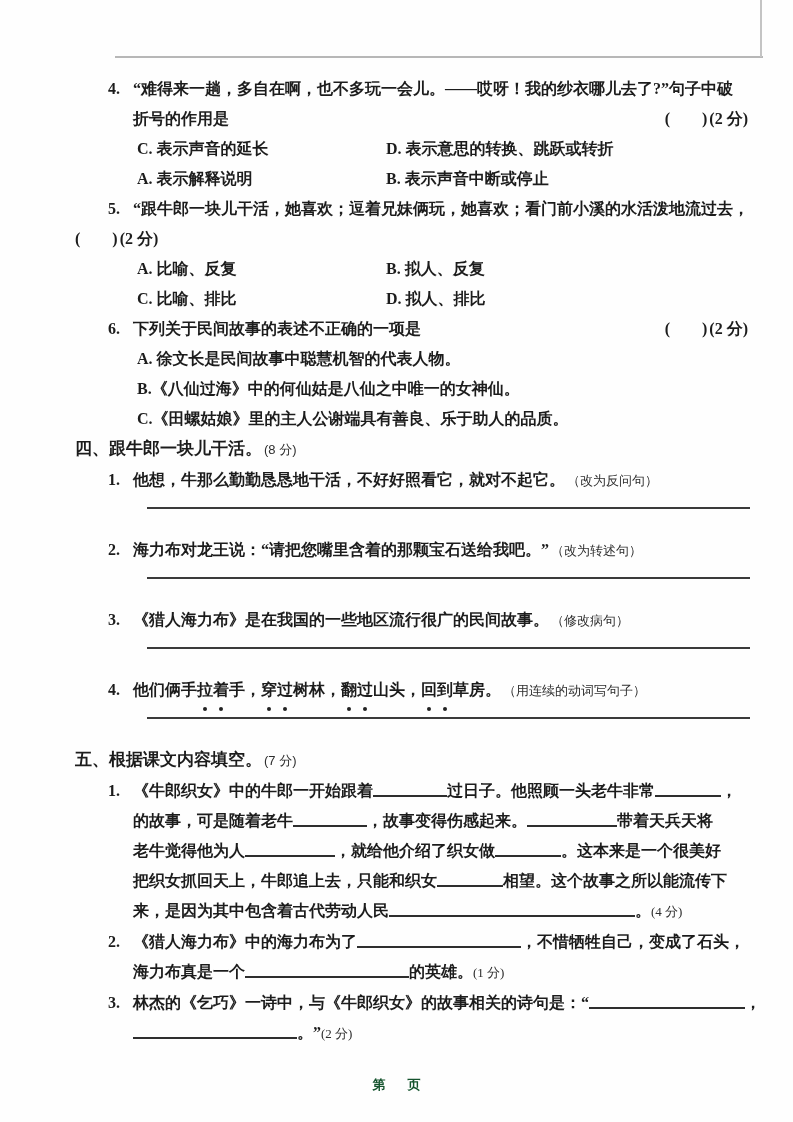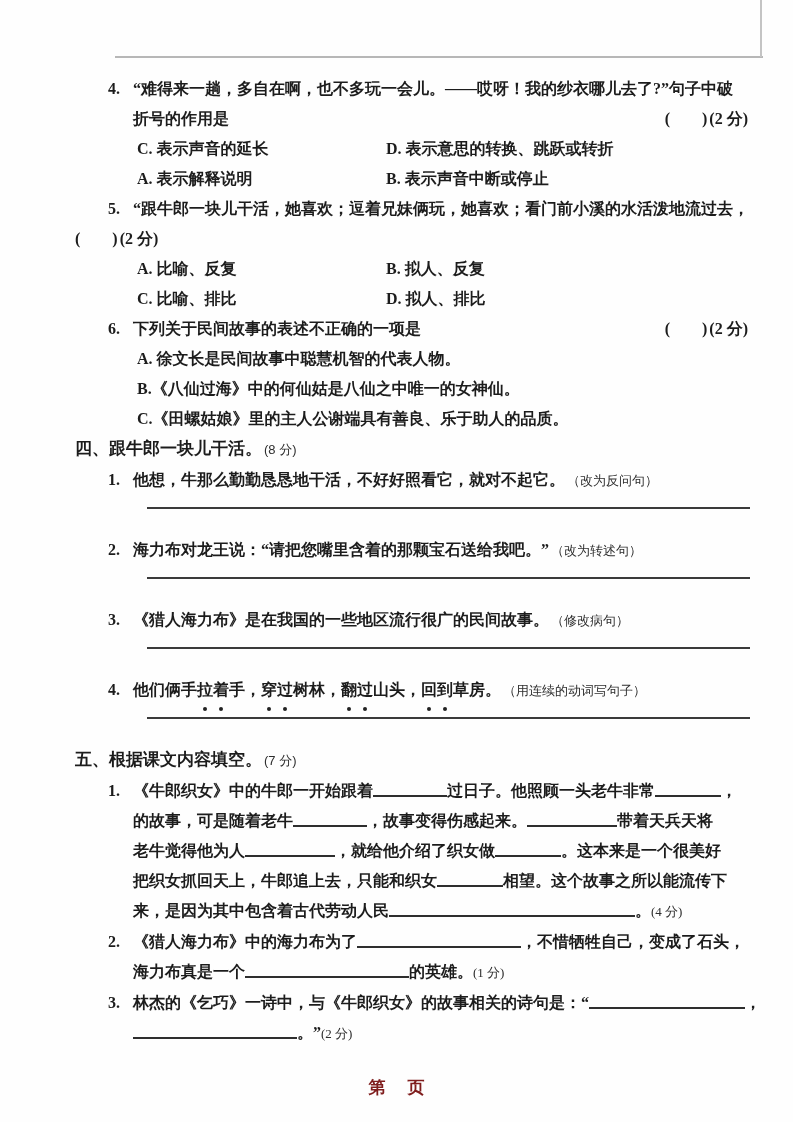--- a/index.html
+++ b/index.html
@@ -29,21 +29,21 @@
   .kai{font-weight:400;font-size:13px;color:#2e2e2e;}
   .item-text{display:block;margin-left:58px;}
   .hint{margin-left:2px;}
   .answer-line{margin:11px 12px 26px 72px;border-bottom:2px solid #3a3a3a;height:0;}
   .s5{margin-top:7px;}
   .blank{display:inline-block;height:14px;border-bottom:2px solid #2e2e2e;vertical-align:baseline;margin-bottom:-1px;}
   .em .emch{position:relative;display:inline-block;}
   .em .emch::after{content:"";position:absolute;left:50%;bottom:-6px;transform:translateX(-50%);
     width:4px;height:4px;border-radius:50%;background:#222;}
   .footer{position:absolute;left:0;right:0;top:1076px;text-align:center;
-    font-size:17px;font-weight:700;color:#7f1d1d;}
+    font-size:13px;font-weight:700;color:#14532d;}
   .pgap{display:inline-block;width:22px;}
 </style>
 </head>
 <body>
 
 <div class="page">
   <div class="artifact-h"></div>
   <div class="artifact-v"></div>
 
   <div class="content">

